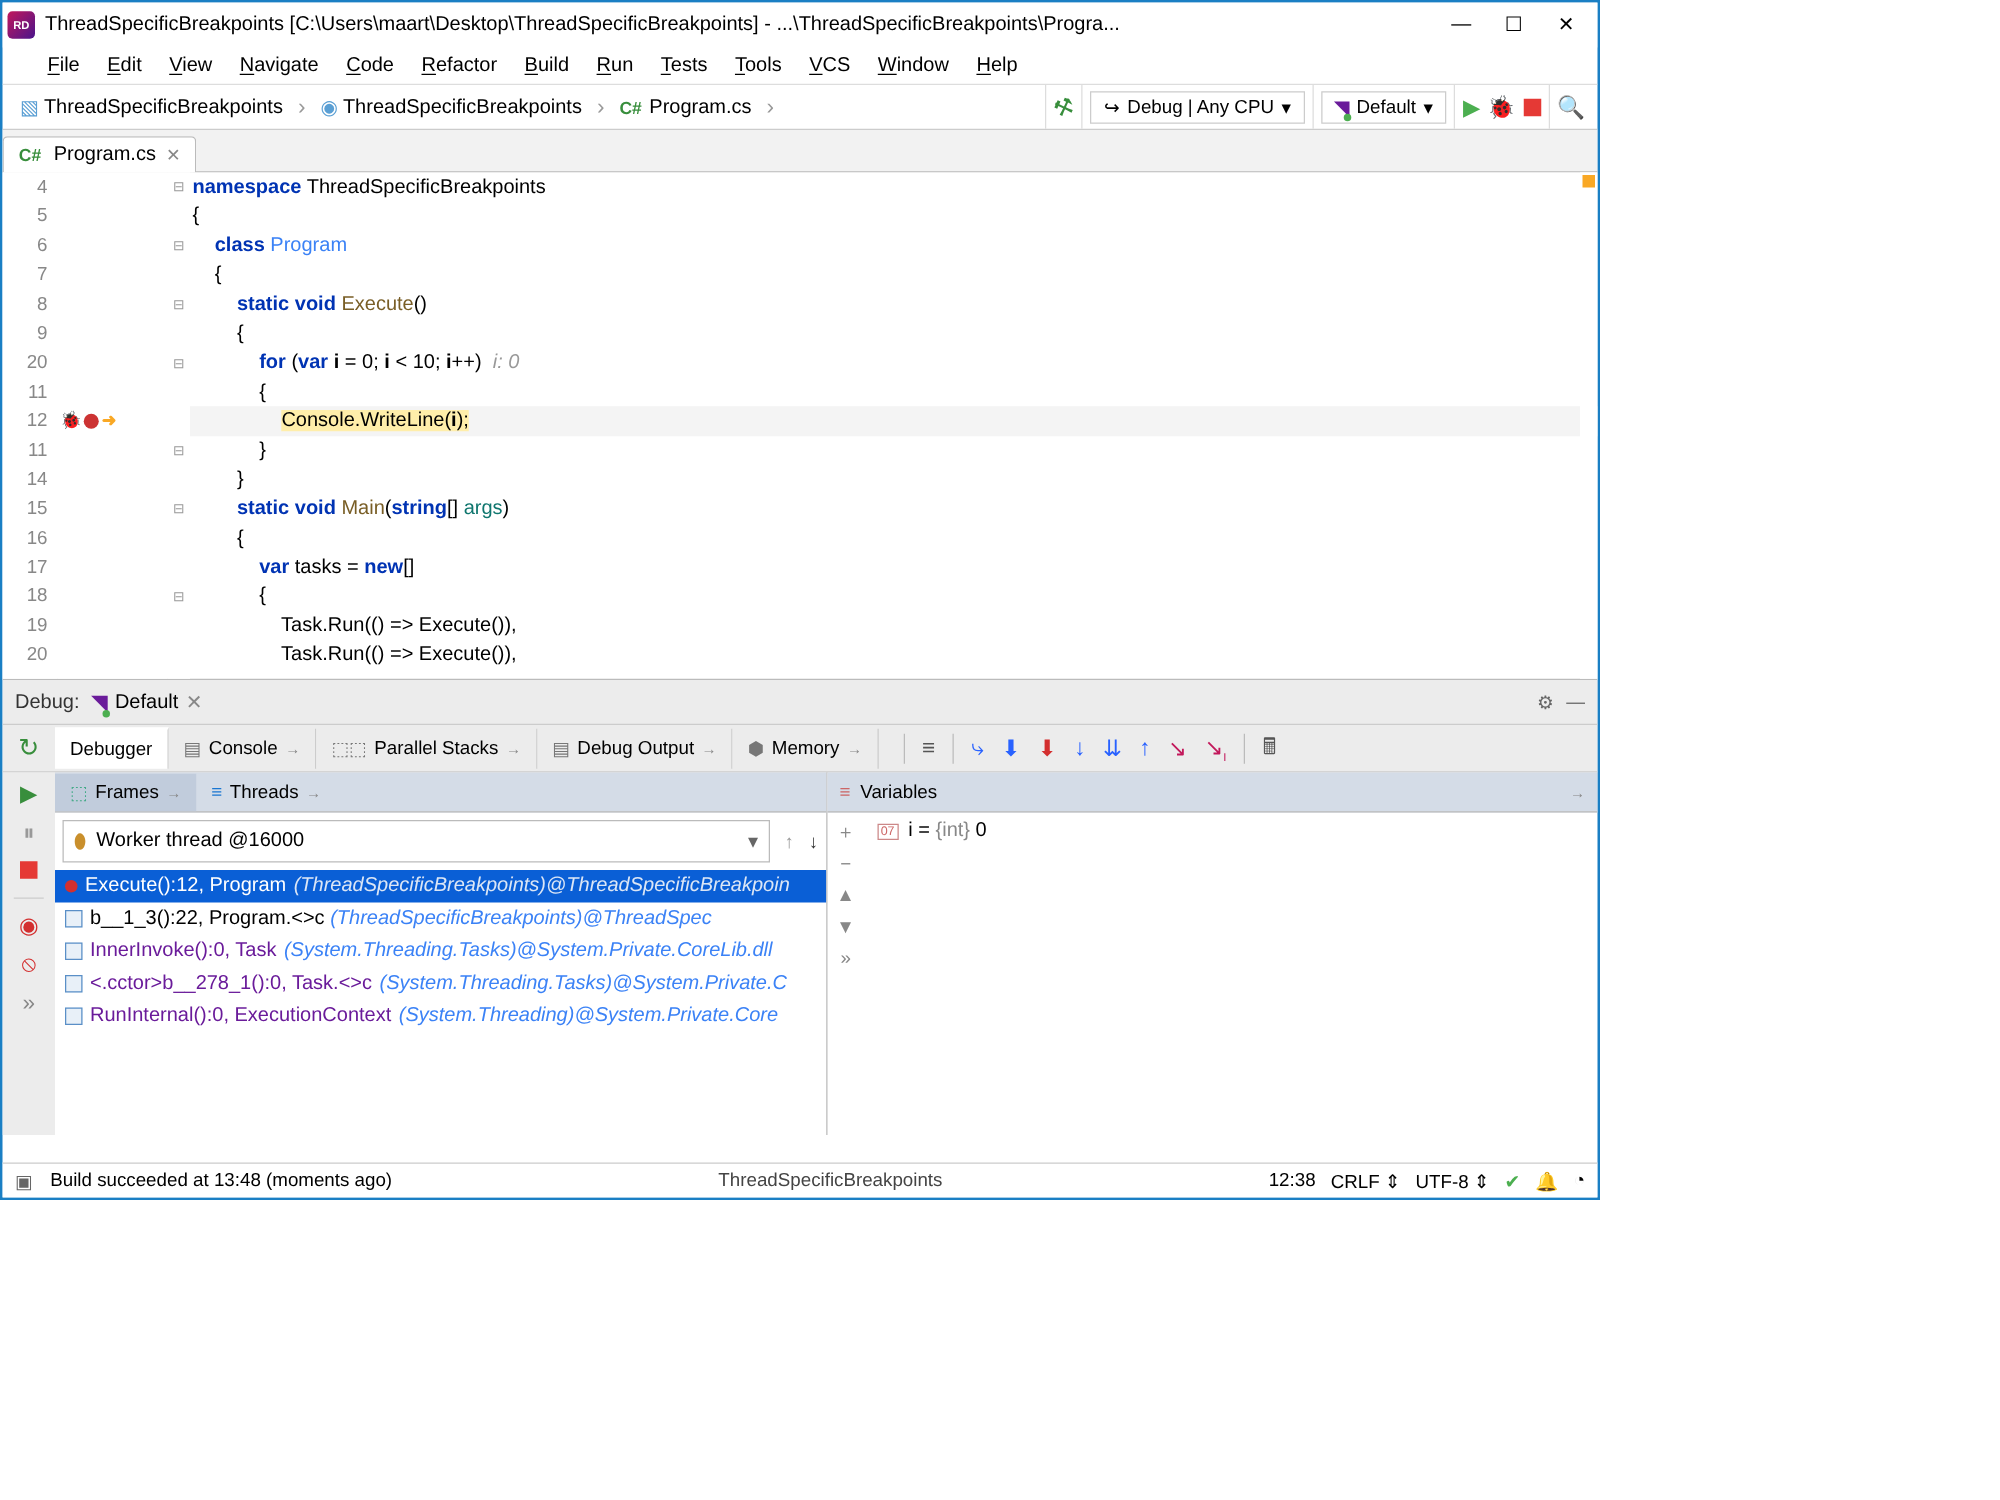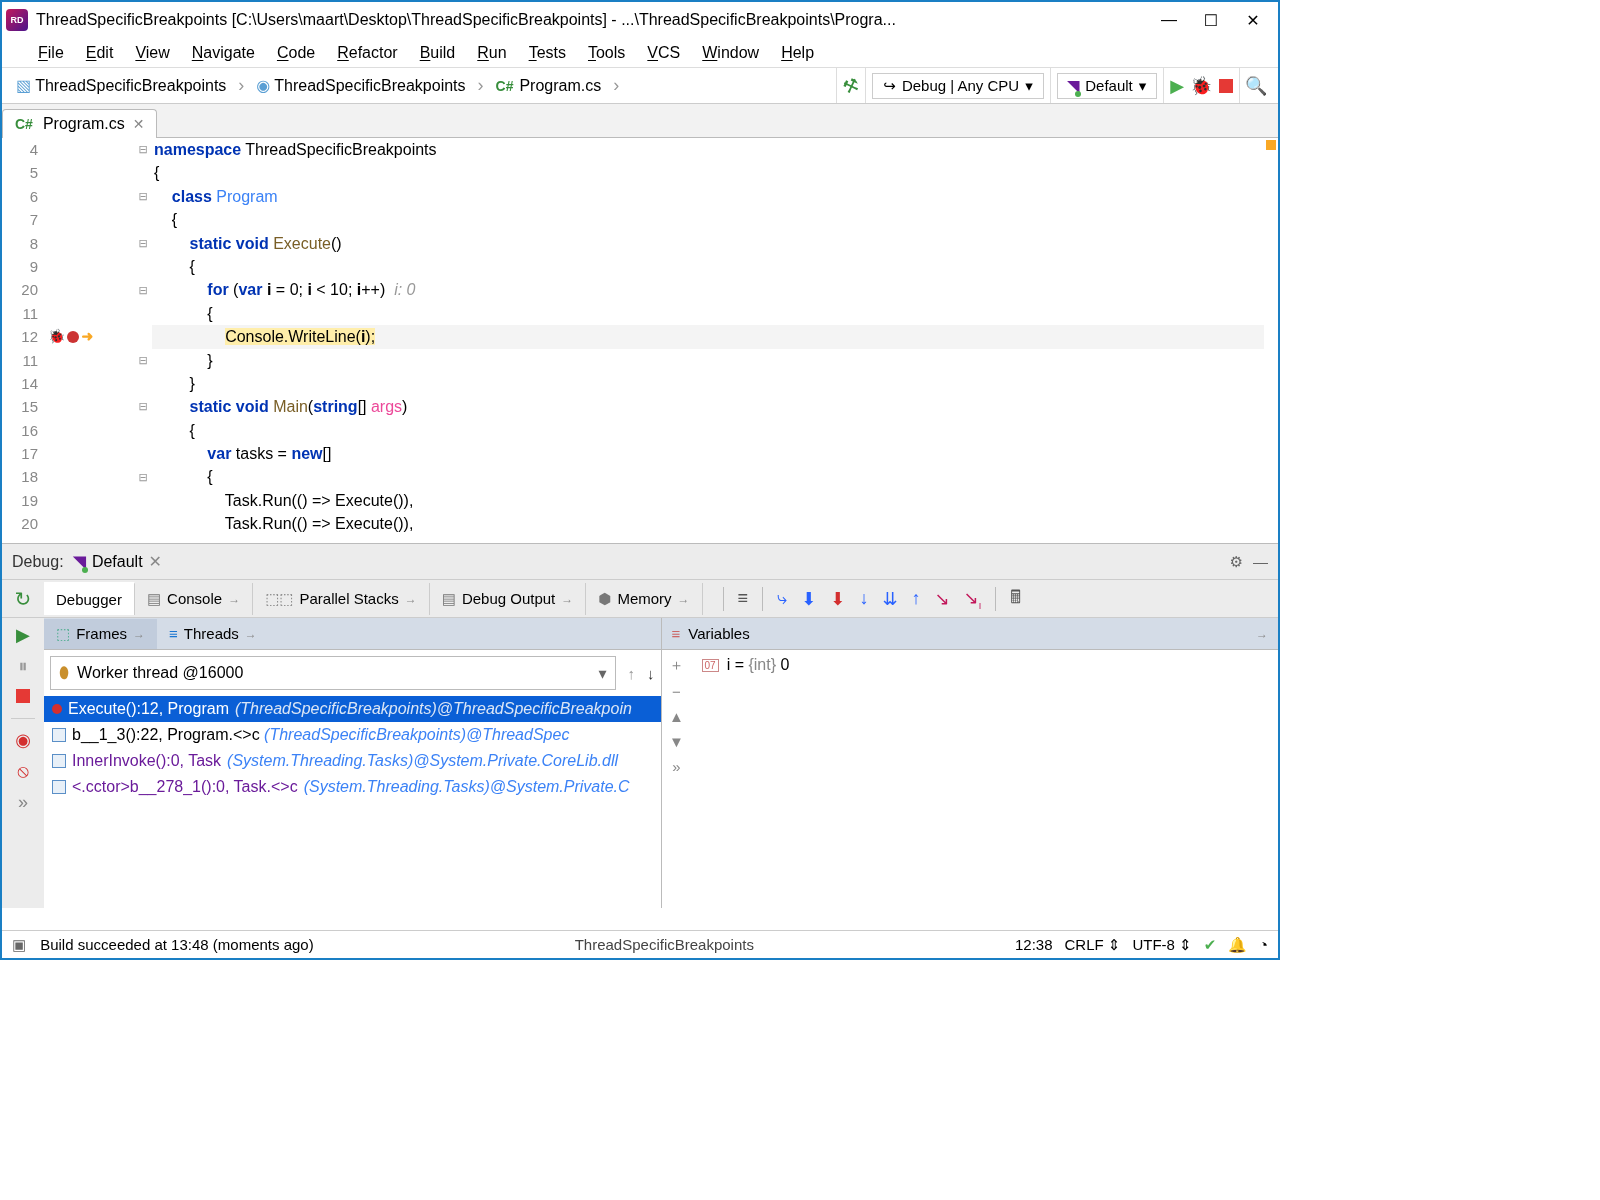--- a/index.html
+++ b/index.html
@@ -43,21 +43,21 @@
 .icon-gutter .row { height:23.4px; display:flex; align-items:center; gap:2px; padding-left:2px;}
 .fold-gutter { width: 18px; background:#fff;}
 .fold-gutter .row { height:23.4px; display:flex; align-items:center; justify-content:center; color:#999; font-size:11px;}
 .code { flex:1; font-family: "Consolas",monospace; font-size:16px; line-height:23.4px; white-space:pre; color:#000;}
 .code .row { height:23.4px; padding-left:2px;}
 .kw { color:#0033b3; font-weight:bold; }
 .cls { color:#3b82f6; }
 .method { color:#795e26; }
 .ident { font-weight:bold; }
 .inline-hint { color:#999; font-style:italic; }
-.param { color:#ec4899; }
+.param { color:#0f766e; }
 .hl-bp { background:#ffeeaa; }
 .stripe { background:#f4f4f4; }
 .bug { color:#333; font-size:14px;}
 .red-dot { background:#cc3333; width:12px;height:12px;border-radius:50%;display:inline-block;}
 .yellow-arr { color:#f9a825; font-size:14px; font-weight:bold;}
 .ov-bar { position:absolute; right:0; top:0; width:14px; height:100%; background:#fff;}
 .ov-bar .warn { position:absolute; top:2px; right:2px; width:10px;height:10px;background:#f9a825;}
 
 
 .dbg-header { height: 36px; background:#ececec; border-bottom:1px solid #ccc; display:flex; align-items:center; padding:0 10px; gap:10px;}
@@ -337,20 +337,25 @@
         <div class="frame-row">
           <span class="class-icon"></span> 
           <span class="purple">InnerInvoke():0, Task </span>
           <span class="it">(System.Threading.Tasks)@System.Private.CoreLib.dll</span>
         </div>
         <div class="frame-row">
           <span class="class-icon"></span> 
           <span class="purple">&lt;.cctor&gt;b__278_1():0, Task.&lt;&gt;c </span>
           <span class="it">(System.Threading.Tasks)@System.Private.C</span>
         </div>
+        <div class="frame-row">
+          <span class="class-icon"></span> 
+          <span class="purple">RunInternal():0, ExecutionContext </span>
+          <span class="it">(System.Threading)@System.Private.Core</span>
+        </div>
       </div>
   </div>
 
   <div class="vars-pane">
     <div class="vars-header">
       <span style="color:#c66">≡</span>
       <span>Variables</span>
       <span style="margin-left:auto;color:#888;font-size:12px">→</span>
     </div>
     <div class="vars-body">

